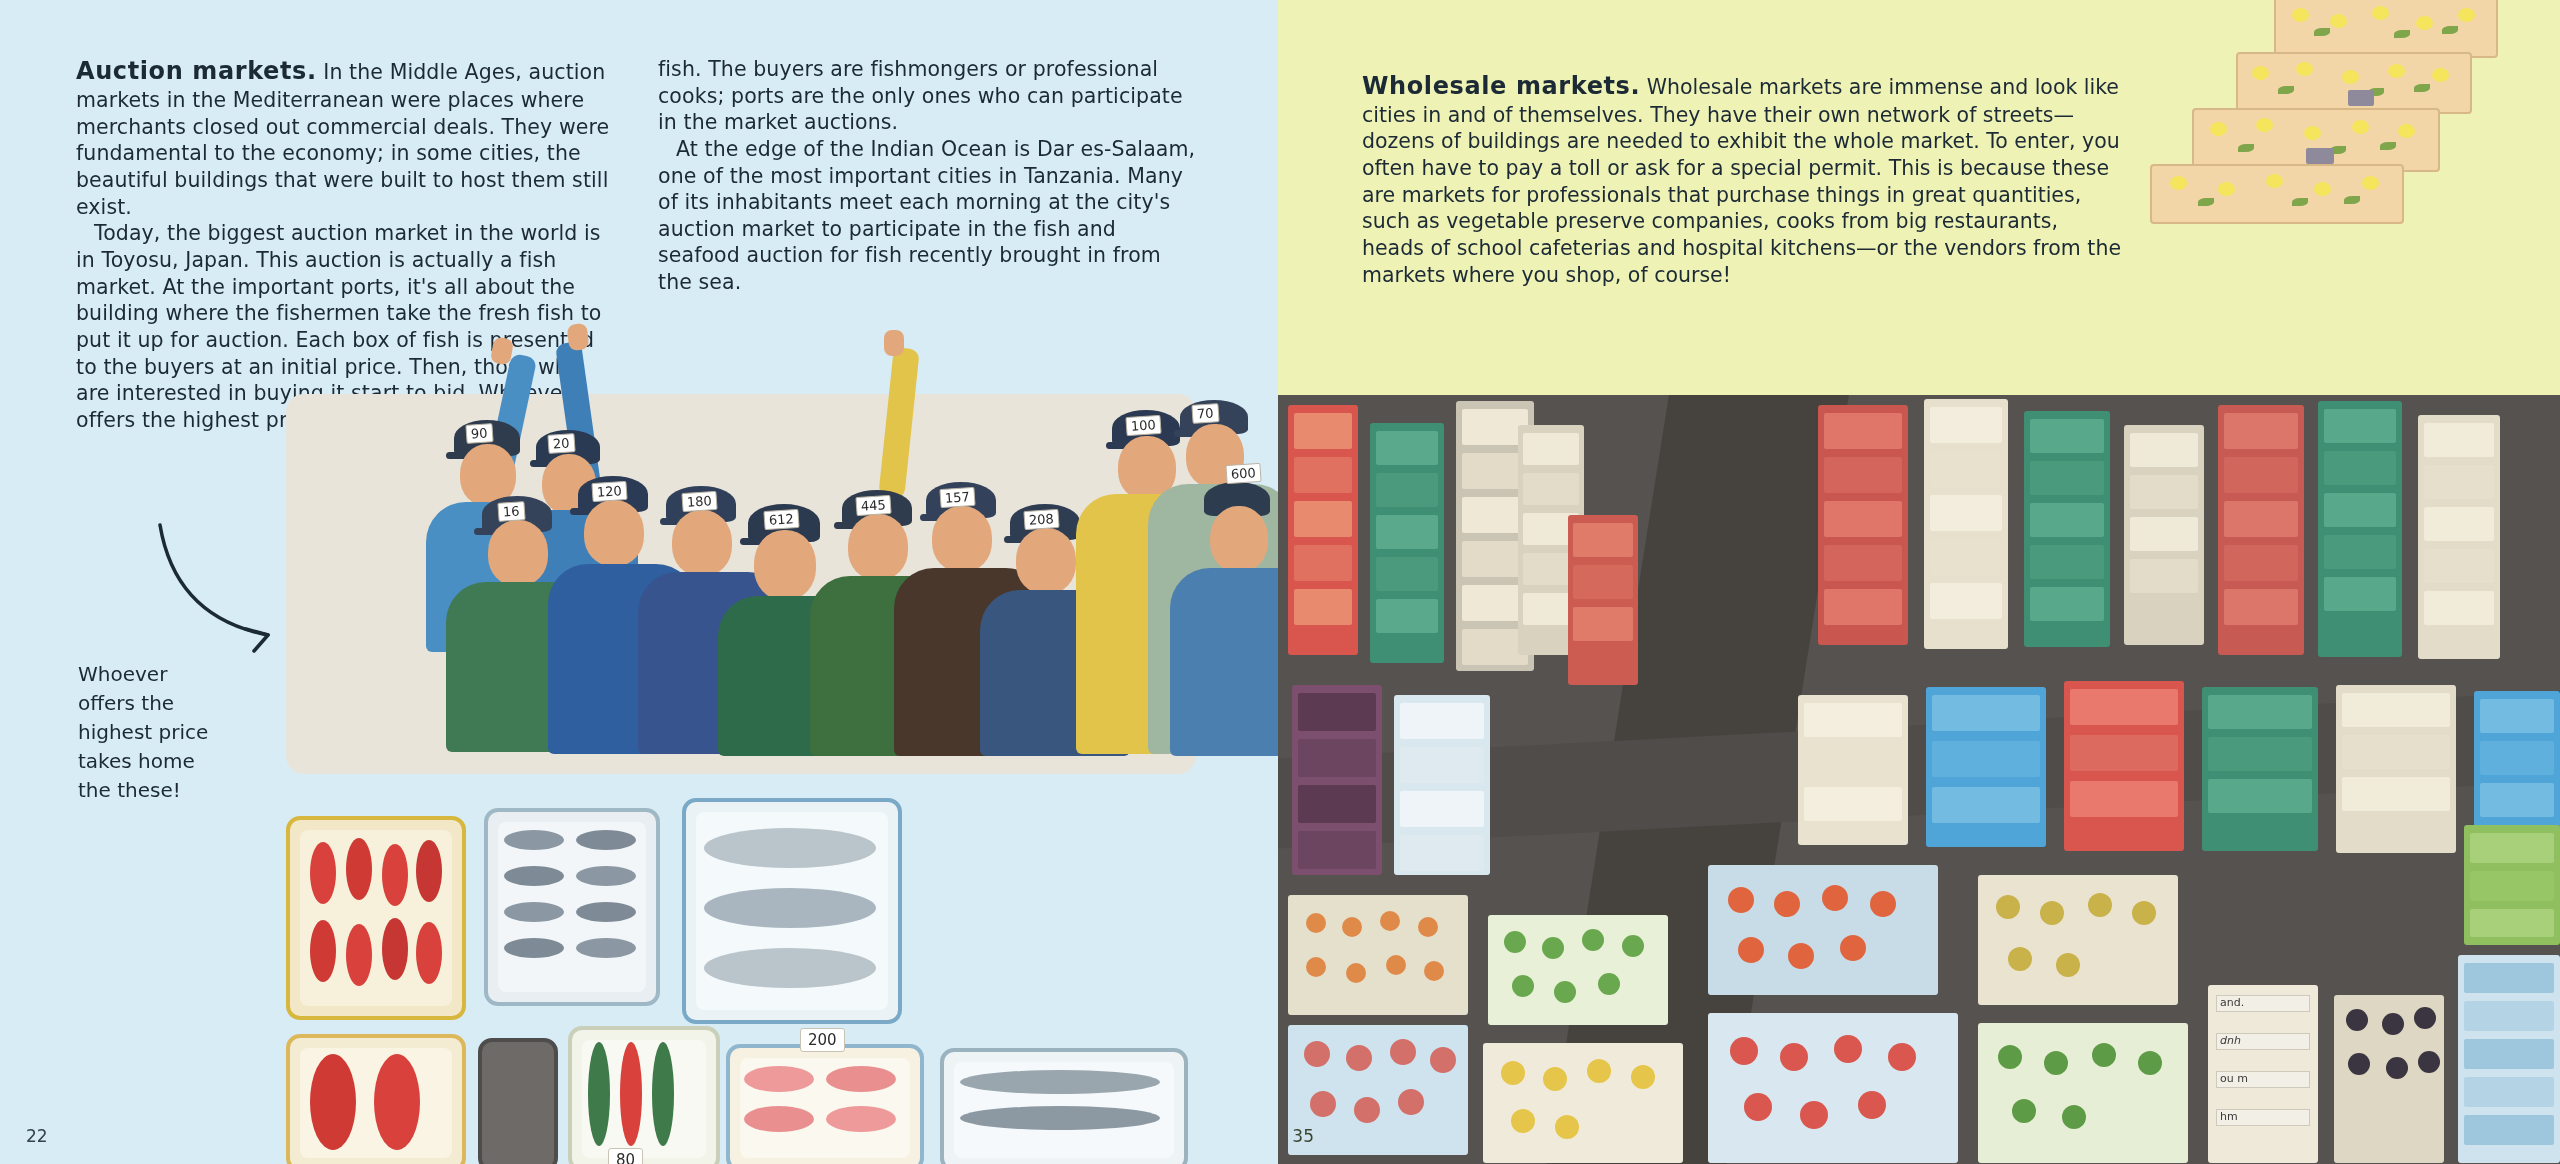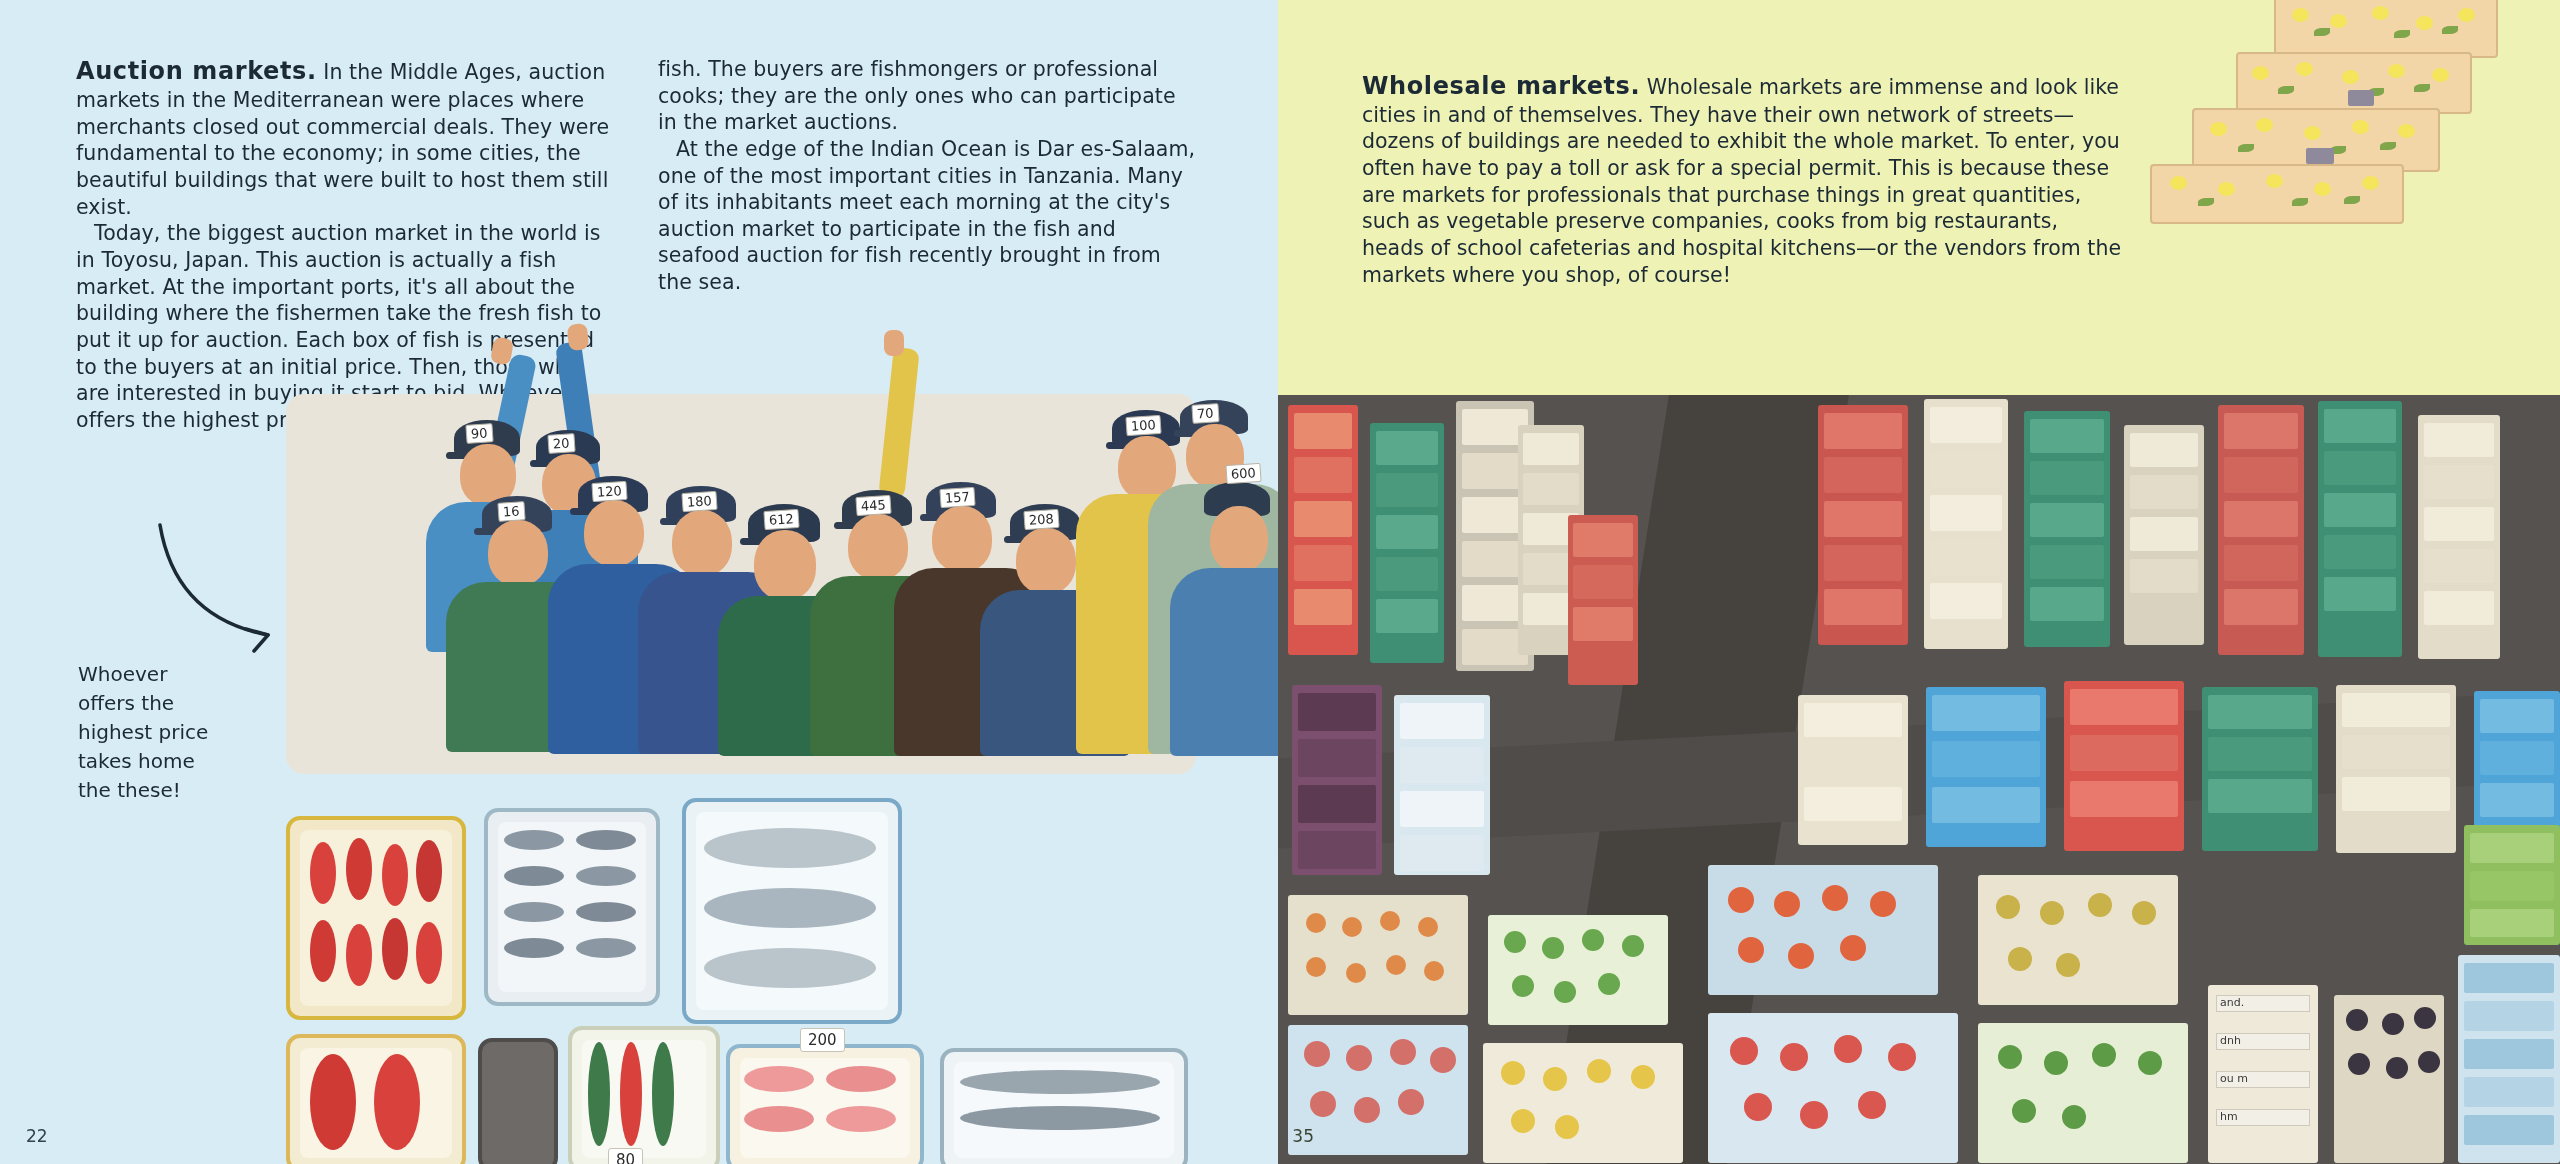--- a/index.html
+++ b/index.html
@@ -116,21 +116,21 @@
 
     <div class="cols">
       <div class="col body-text">
         <p>
           <span class="lede">Auction markets.</span>
           <span>In the Middle Ages, auction markets in the Mediterranean were places where merchants closed out commercial deals. They were fundamental to the economy; in some cities, the beautiful buildings that were built to host them still exist.</span>
         </p>
         <p class="indent">Today, the biggest auction market in the world is in Toyosu, Japan. This auction is actually a fish market. At the important ports, it's all about the building where the fishermen take the fresh fish to put it up for auction. Each box of fish is presented to the buyers at an initial price. Then, those who are interested in buying it start to bid. Whoever offers the highest price takes home the</p>
       </div>
       <div class="col body-text">
-        <p>fish. The buyers are fishmongers or professional cooks; they are the only ones who can participate in the market auctions.</p>
+        <p>fish. The buyers are fishmongers or professional cooks; ports are the only ones who can participate in the market auctions.</p>
         <p class="indent">At the edge of the Indian Ocean is Dar es-Salaam, one of the most important cities in Tanzania. Many of its inhabitants meet each morning at the city's auction market to participate in the fish and seafood auction for fish recently brought in from the sea.</p>
       </div>
     </div>
 
     <svg class="arrow" viewBox="0 0 160 150">
       <path d="M10 10 C 20 70, 55 108, 118 120" fill="none" stroke="#1c2a36" stroke-width="3.5" stroke-linecap="round"></path>
       <path d="M118 120 L 96 114 M118 120 L 104 136" fill="none" stroke="#1c2a36" stroke-width="3.5" stroke-linecap="round"></path>
     </svg>
 
     <div class="annot">Whoever offers the highest price takes home the these!</div>
@@ -567,21 +567,21 @@
         <div class="dot" style="left:20px;top:22px;width:24px;height:24px;background:#5e9b46;"></div>
         <div class="dot" style="left:66px;top:28px;width:24px;height:24px;background:#5e9b46;"></div>
         <div class="dot" style="left:114px;top:20px;width:24px;height:24px;background:#5e9b46;"></div>
         <div class="dot" style="left:160px;top:28px;width:24px;height:24px;background:#5e9b46;"></div>
         <div class="dot" style="left:34px;top:76px;width:24px;height:24px;background:#5e9b46;"></div>
         <div class="dot" style="left:84px;top:82px;width:24px;height:24px;background:#5e9b46;"></div>
       </div>
 
       <div class="stack" style="left:930px;top:590px;width:110px;height:178px;background:#efe9da;">
         <div class="label-card" style="left:8px;top:10px;width:86px;">and.</div>
-        <div class="label-card" style="left:8px;top:48px;width:86px;">dnh</div>
+        <div class="label-card" style="left:8px;top:48px;width:86px;font-style:italic;">dnh</div>
         <div class="label-card" style="left:8px;top:86px;width:86px;">ou m</div>
         <div class="label-card" style="left:8px;top:124px;width:86px;">hm</div>
       </div>
 
       <div class="stack" style="left:1056px;top:600px;width:110px;height:168px;background:#ded7c3;">
         <div class="dot" style="left:12px;top:14px;width:22px;height:22px;background:#3a3540;"></div>
         <div class="dot" style="left:48px;top:18px;width:22px;height:22px;background:#3a3540;"></div>
         <div class="dot" style="left:80px;top:12px;width:22px;height:22px;background:#3a3540;"></div>
         <div class="dot" style="left:14px;top:58px;width:22px;height:22px;background:#3a3540;"></div>
         <div class="dot" style="left:52px;top:62px;width:22px;height:22px;background:#3a3540;"></div>

